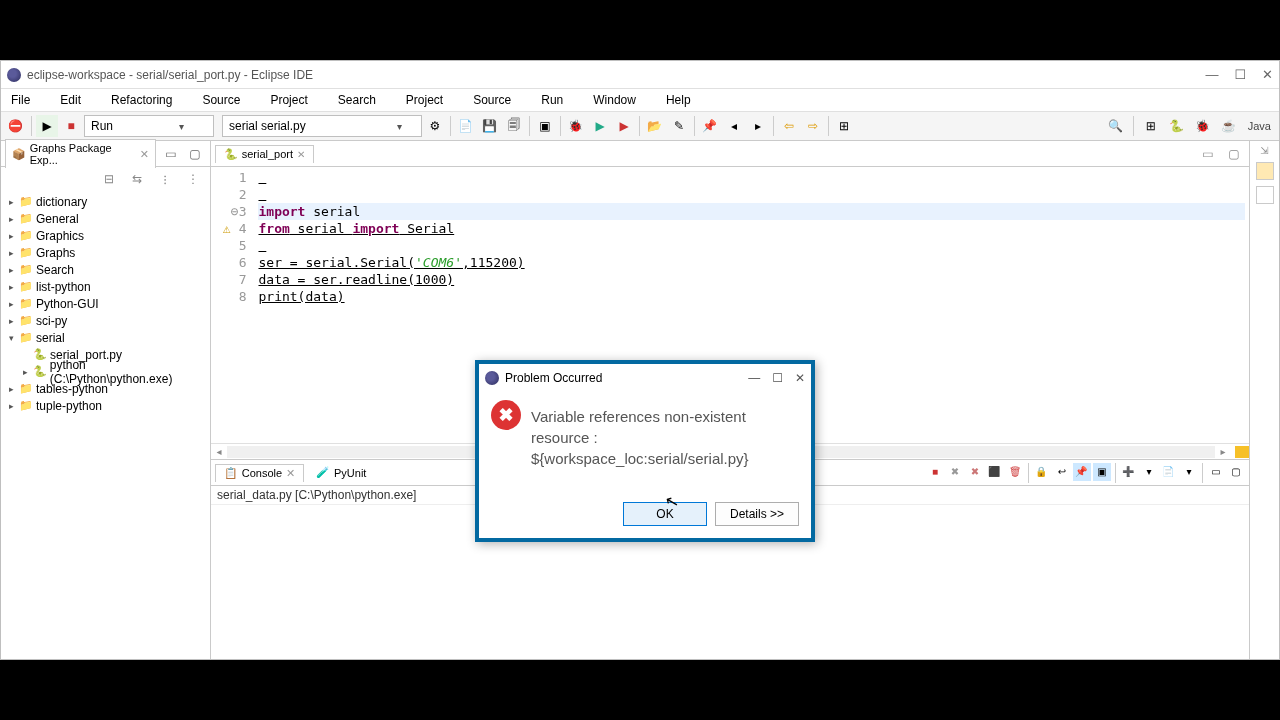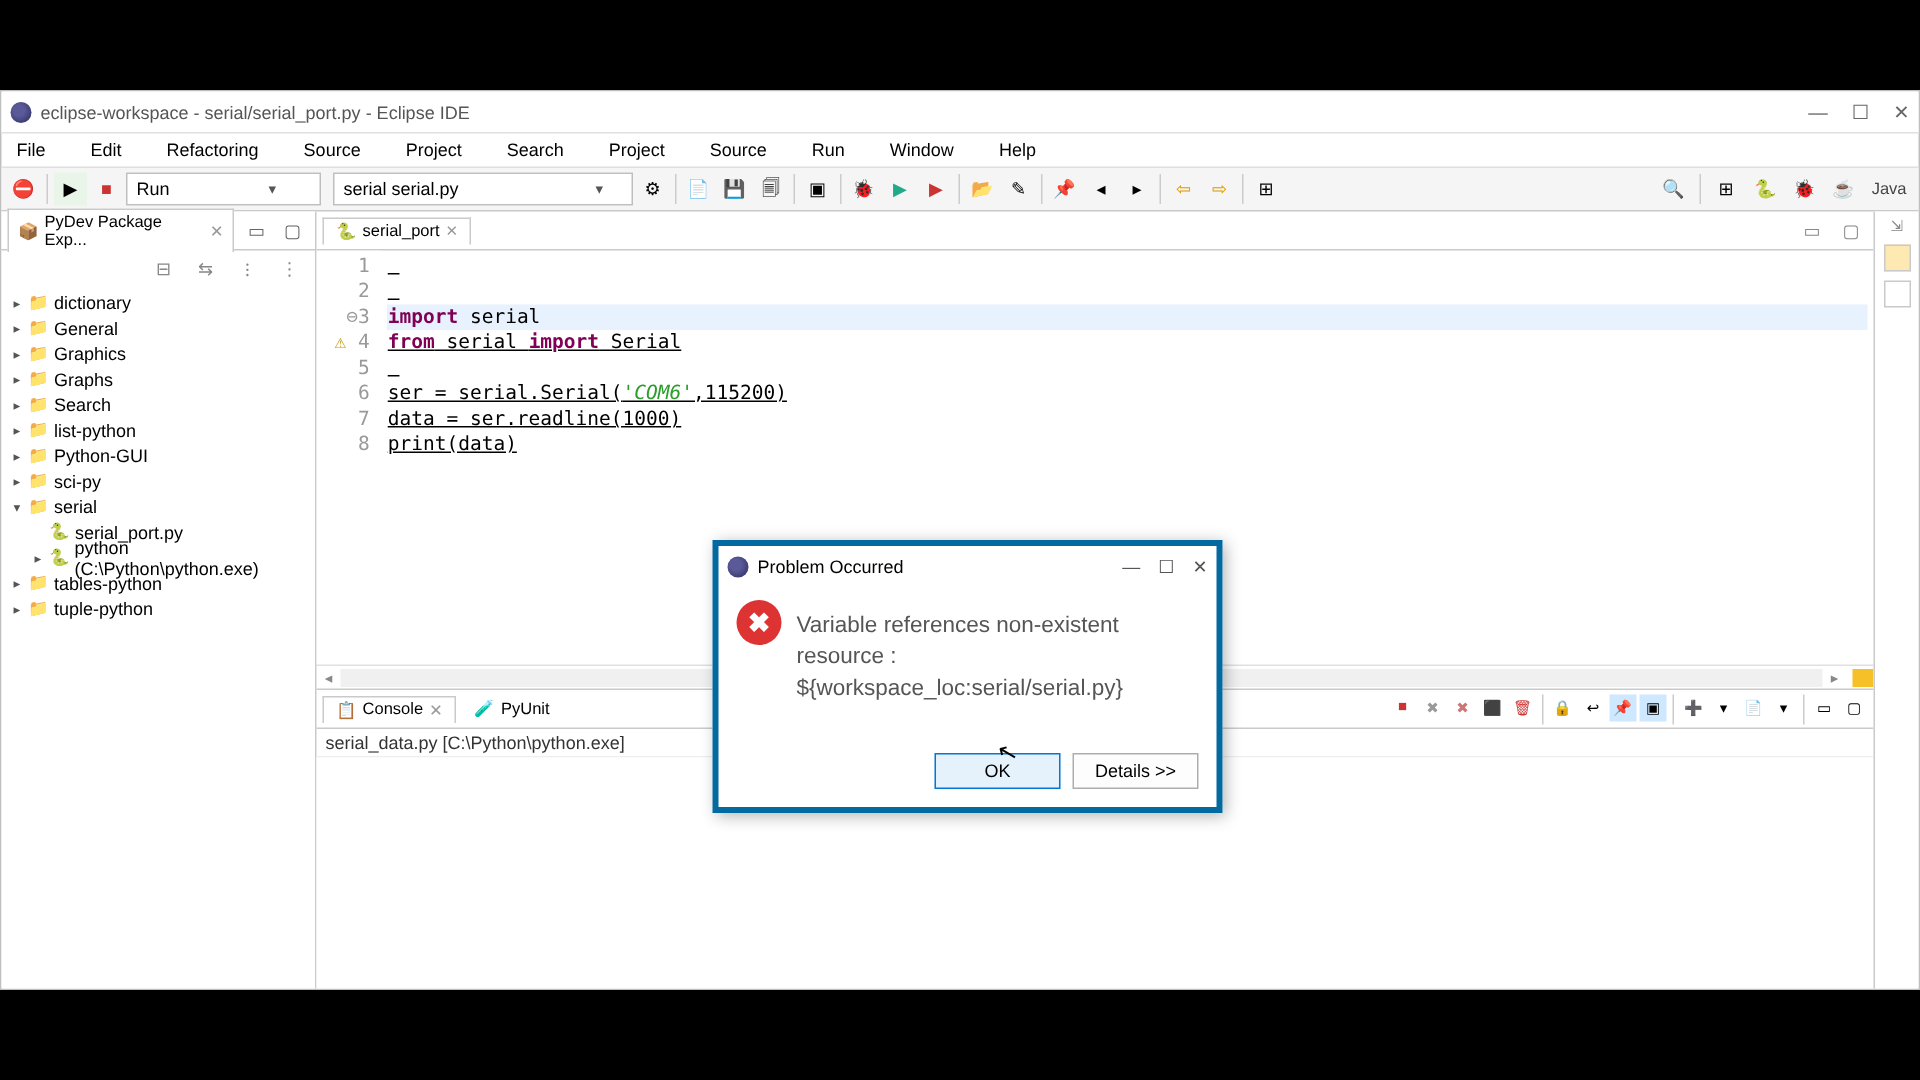--- a/index.html
+++ b/index.html
@@ -144,21 +144,21 @@
       <div class="tb-btn">☕</div>
       <span class="java-badge">Java</span>
     </div>
   </div>
 
   <div class="main-area">
     <div class="sidebar">
       <div class="view-tab">
         <div class="tab-lbl">
           <span>📦</span>
-          <span>PyDev Package Exp...</span>
+          <span>Graphs Package Exp...</span>
           <span style="color:#999">✕</span>
         </div>
         <div class="tab-actions">
           <span class="tb-btn">▭</span>
           <span class="tb-btn">▢</span>
         </div>
       </div>
       <div class="sidebar-toolbar">
         <span class="tb-btn">⊟</span>
         <span class="tb-btn">⇆</span>

